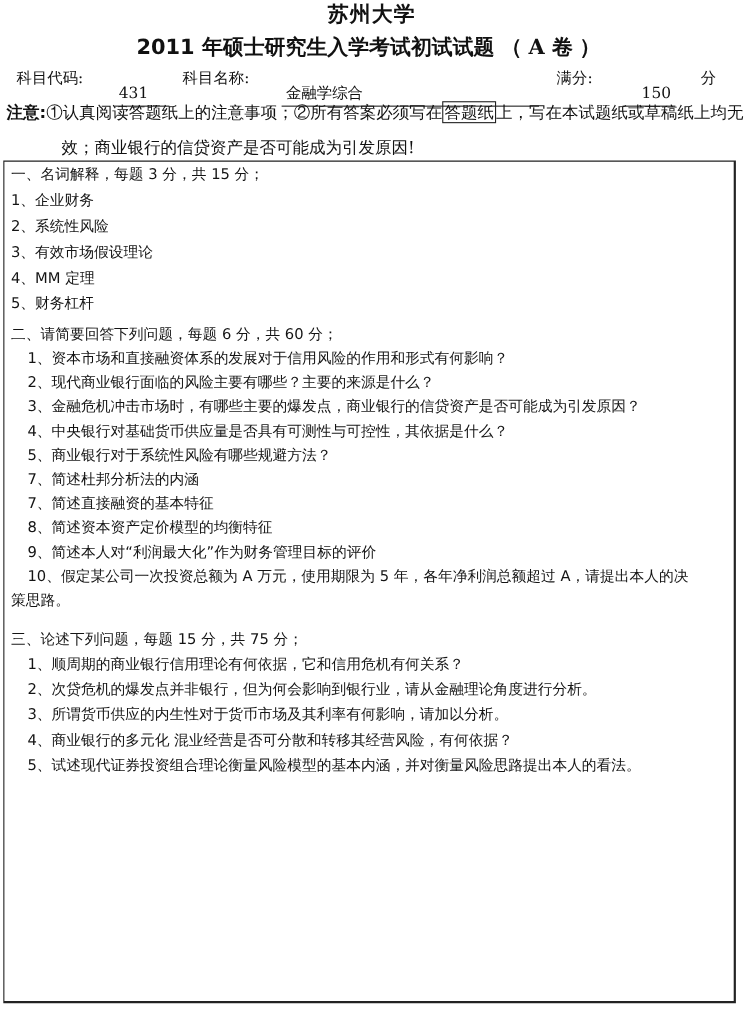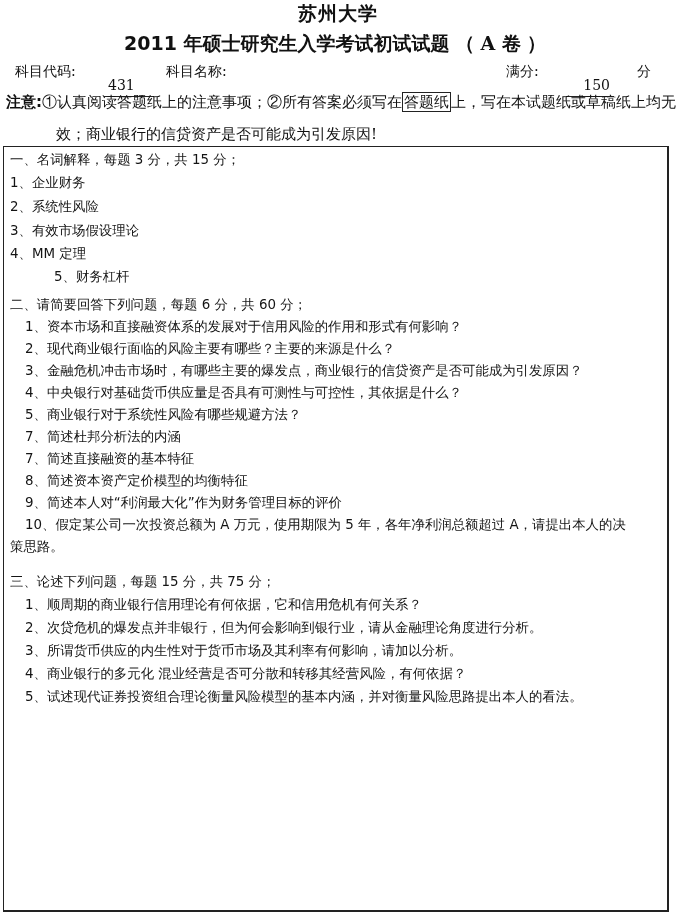--- a/index.html
+++ b/index.html
@@ -77,38 +77,39 @@
 <div class="abs univ">苏州大学</div>
 
 <div class="abs exam-title">
   <span>2011 年硕士研究生入学考试初试试题</span><span class="paren">（</span><span class="vol">A 卷</span><span class="paren">）</span>
 </div>
 
 <div class="abs meta-row">
   <span class="lbl" style="left:15px;">科目代码:</span>
   <span class="val" style="left:104px; width:46px;">431</span>
   <span class="lbl" style="left:166px;">科目名称:</span>
+  <span class="val" style="left:256px; width:230px;">金融学综合</span>
   <span class="lbl" style="left:506px;">满分:</span>
   <span class="val" style="left:566px; width:44px; text-align:right; padding-right:4px; padding-left:0;">150</span>
   <span class="lbl" style="left:637px;">分</span>
 </div>
 
 <div class="abs notice" style="top:92px; left:6px;">
   <span class="head">注意:</span><span>①认真阅读答题纸上的注意事项；②所有答案必须写在</span><span class="boxed">答题纸</span><span>上，写在本试题纸或草稿纸上均无</span>
 </div>
 <div class="abs notice" style="top:124px; left:56px;">效；商业银行的信贷资产是否可能成为引发原因!</div>
 
 <div class="frame"></div>
 
 <div class="line sec-head" style="top:150px;">一、名词解释，每题 3 分，共 15 分；</div>
 <div class="line s1-item" style="top:173px;">1、企业财务</div>
 <div class="line s1-item" style="top:197px;">2、系统性风险</div>
 <div class="line s1-item" style="top:221px;">3、有效市场假设理论</div>
 <div class="line s1-item" style="top:244px;">4、MM 定理</div>
-<div class="line s1-item" style="top:267px;margin-left:44px;">5、财务杠杆</div>
+<div class="line s1-item" style="top:267px;">5、财务杠杆</div>
 
 <div class="line sec-head" style="top:295px;">二、请简要回答下列问题，每题 6 分，共 60 分；</div>
 <div class="line s2-item" style="top:317px;">1、资本市场和直接融资体系的发展对于信用风险的作用和形式有何影响？</div>
 <div class="line s2-item" style="top:339px;">2、现代商业银行面临的风险主要有哪些？主要的来源是什么？</div>
 <div class="line s2-item" style="top:361px;">3、金融危机冲击市场时，有哪些主要的爆发点，商业银行的信贷资产是否可能成为引发原因？</div>
 <div class="line s2-item" style="top:383px;">4、中央银行对基础货币供应量是否具有可测性与可控性，其依据是什么？</div>
 <div class="line s2-item" style="top:405px;">5、商业银行对于系统性风险有哪些规避方法？</div>
 <div class="line s2-item" style="top:427px;">7、简述杜邦分析法的内涵</div>
 <div class="line s2-item" style="top:449px;">7、简述直接融资的基本特征</div>
 <div class="line s2-item" style="top:471px;">8、简述资本资产定价模型的均衡特征</div>

